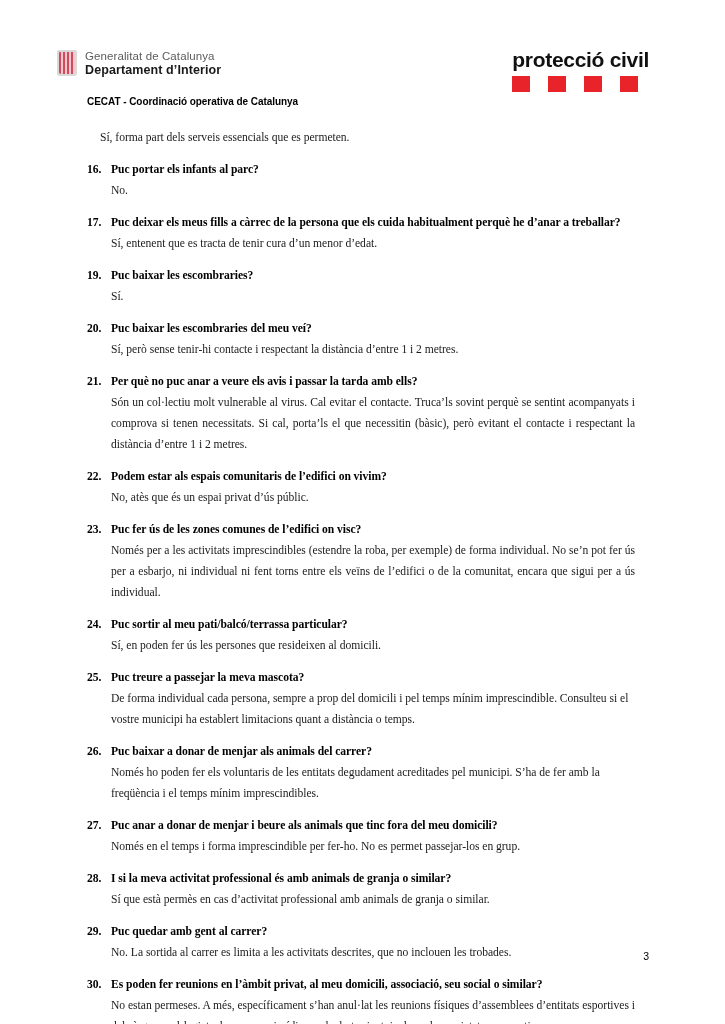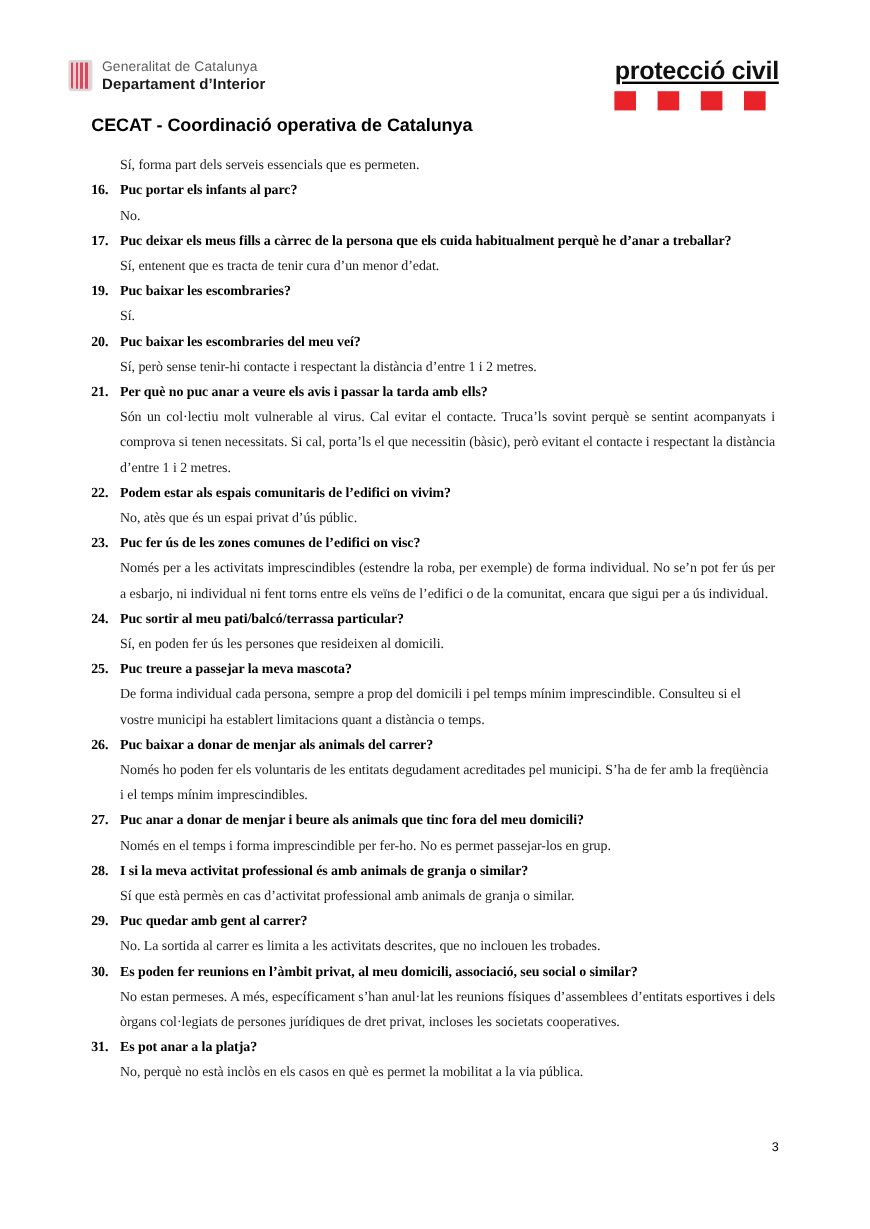--- a/index.html
+++ b/index.html
@@ -74,21 +74,20 @@
     color: #1a1a1a;
     letter-spacing: 0.1px;
     white-space: nowrap;
   }
 
   .pc-logo {
     position: absolute;
     right: 76px;
     top: 49px;
     text-align: right;
-    text-decoration: underline;
   }
   .pc-wordmark {
     font-size: 21px;
     font-weight: bold;
     color: #111111;
     letter-spacing: -0.3px;
     line-height: 1;
     white-space: nowrap;
   }
   .pc-squares {
@@ -97,39 +96,39 @@
     gap: 18px;
   }
   .pc-square {
     width: 18px;
     height: 16px;
     background: #e8232a;
   }
 
   .doc-title {
     position: absolute;
-    left: 76px;
+    left: 87px;
     top: 96px;
-    font-size: 15px;
+    font-size: 10px;
     font-weight: bold;
     color: #000000;
     letter-spacing: -0.05px;
     white-space: nowrap;
   }
 
   
   .content {
     position: absolute;
     left: 76px;
     top: 127px;
     width: 570px;
     font-family: Liberation Serif, serif;
   }
 
-  .qa-block { margin: 0; }
+  .qa-block { margin: 11px; }
 
   .answer {
     margin: 0 0 0 24px;
     font-size: 11.6px;
     line-height: 21px;
     text-align: justify;
     text-justify: inter-word;
     letter-spacing: -0.03px;
     color: #1a1a1a;
   }

